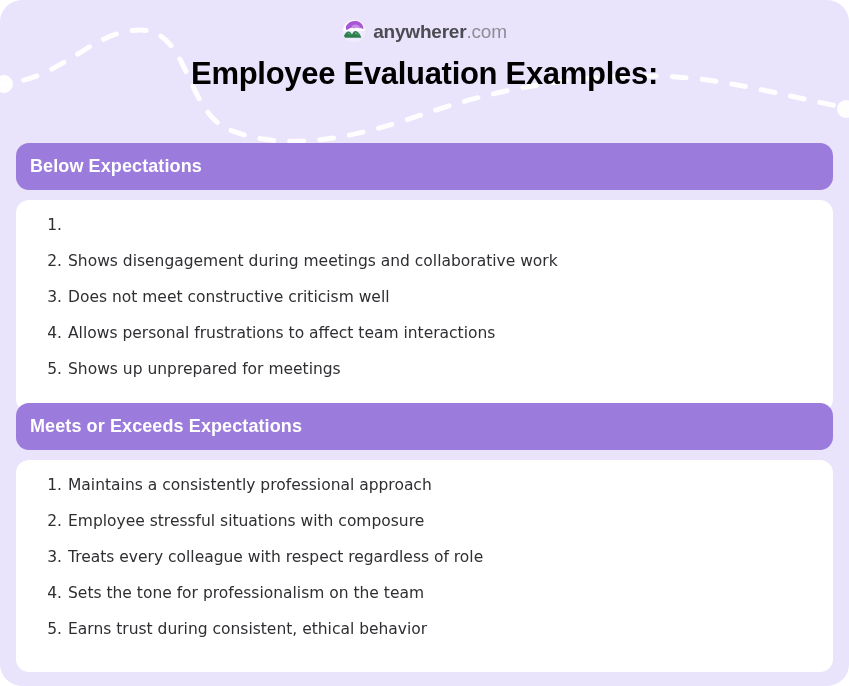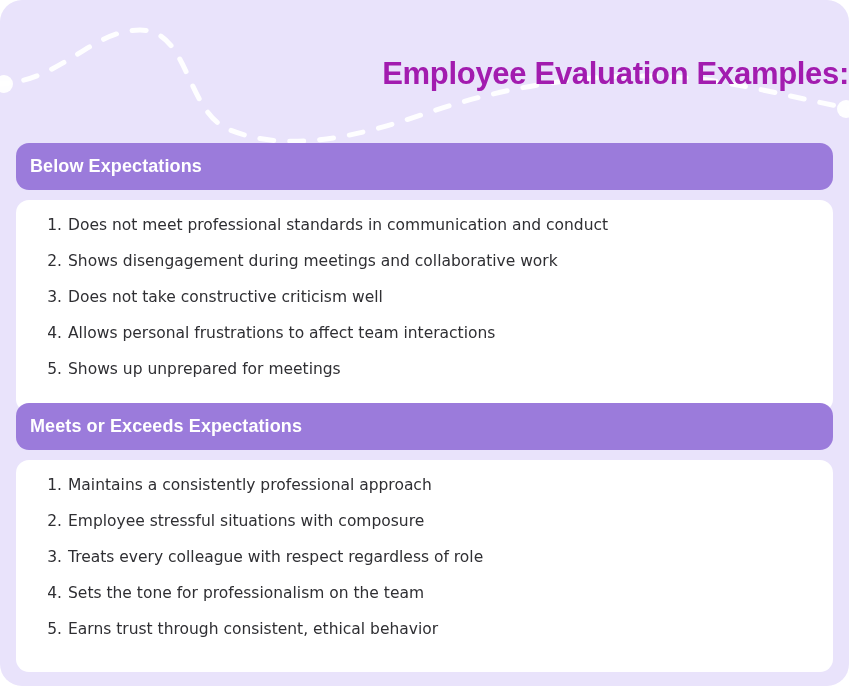--- a/index.html
+++ b/index.html
@@ -74,21 +74,21 @@
     left: 0;
     width: 849px;
     text-align: center;
   }
   .title-line {
     font-size: 31px;
     font-weight: bold;
     line-height: 38px;
     letter-spacing: -0.3px;
   }
-  .title-line.dark  { color: #a21caf; text-align: right; }
+  .title-line.dark  { color: #000000; }
   .title-line.accent{ color: #7140e8; }
 
   
   .section {
     position: absolute;
     left: 16px;
     width: 817px;
   }
   .section-header {
     background: #9b7bdb;
@@ -146,42 +146,53 @@
 <body>
 
 <div id="page">
 
   <svg class="decor" viewBox="0 0 849 686" width="849" height="686" aria-hidden="true">
     <path d="M -6 84 C 60 84 90 30 140 30 C 190 30 185 112 230 130 C 290 154 360 136 430 112 C 530 78 640 68 720 82 C 780 92 820 104 860 110" fill="none" stroke="#ffffff" stroke-width="5" stroke-linecap="round" stroke-dasharray="14 16" opacity="0.95"></path>
     <circle cx="4" cy="84" r="9" fill="#ffffff" opacity="0.95"></circle>
     <circle cx="846" cy="109" r="9" fill="#ffffff" opacity="0.95"></circle>
   </svg>
 
+  <div class="brand">
+    <svg class="brand-mark" viewBox="0 0 24 24" aria-hidden="true">
+      <circle cx="12" cy="12" r="11.5" fill="#efeafc"></circle>
+      <path d="M12 1.2 A10.8 10.8 0 0 1 22.8 12 L1.2 12 A10.8 10.8 0 0 1 12 1.2 Z" fill="#ffffff"></path>
+      <path d="M4.6 6.2 C7.2 2.0 13.6 0.6 18.0 3.4 C20.4 5.0 21.6 7.6 21.4 10.2 C18.0 8.0 14.2 7.0 10.6 8.2 C8.2 9.0 6.2 10.0 4.6 11.2 C3.6 9.4 3.6 7.6 4.6 6.2 Z" fill="#a855d6"></path>
+      <path d="M9.6 7.0 C11.6 5.2 14.6 5.0 16.6 6.4 C17.8 7.2 18.4 8.4 18.4 9.6 C16.2 8.6 13.4 8.4 11.2 9.6 C10.2 8.8 9.8 7.8 9.6 7.0 Z" fill="#c68ee2"></path>
+      <path d="M2.0 16.8 C3.0 14.4 4.8 12.4 6.6 12.4 C8.2 12.4 9.2 14.0 10.0 15.6 C10.8 13.6 12.0 12.0 13.6 12.0 C15.6 12.0 17.4 14.2 18.6 16.8 C18.8 17.4 19.0 18.2 19.2 18.8 L3.2 18.8 C2.6 18.2 2.2 17.6 2.0 16.8 Z" fill="#2f7d4f"></path>
+      <path d="M6.4 13.4 C7.6 13.4 8.4 14.8 9.0 16.4 C8.0 15.6 7.0 15.2 6.0 15.4 C5.4 14.4 5.8 13.4 6.4 13.4 Z" fill="#4aa96c"></path>
+      <path d="M13.4 13.0 C14.8 13.0 16.2 14.8 17.2 16.8 C15.8 15.6 14.2 15.0 12.8 15.4 C12.8 14.4 13.0 13.4 13.4 13.0 Z" fill="#4aa96c"></path>
+    </svg>
+    <span class="brand-text"><span class="brand-name">anywherer</span><span class="brand-tld">.com</span></span>
+  </div>
 
   <div class="title-block">
     <div class="title-line dark">Employee Evaluation Examples:</div>
   </div>
 
   <div class="section" id="section-below">
     <div class="section-header">
       <span class="section-header-label">Below Expectations</span>
     </div>
     <div class="section-card">
       <ul class="item-list">
         <li class="item-row">
           <span class="item-num">1.</span>
-          <span class="item-text">Does not meet professional standards in communication and conduct</span>
         </li>
         <li class="item-row">
           <span class="item-num">2.</span>
           <span class="item-text">Shows disengagement during meetings and collaborative work</span>
         </li>
         <li class="item-row">
           <span class="item-num">3.</span>
-          <span class="item-text">Does not take constructive criticism well</span>
+          <span class="item-text">Does not meet constructive criticism well</span>
         </li>
         <li class="item-row">
           <span class="item-num">4.</span>
           <span class="item-text">Allows personal frustrations to affect team interactions</span>
         </li>
         <li class="item-row">
           <span class="item-num">5.</span>
           <span class="item-text">Shows up unprepared for meetings</span>
         </li>
       </ul>
@@ -205,19 +216,19 @@
         <li class="item-row">
           <span class="item-num">3.</span>
           <span class="item-text">Treats every colleague with respect regardless of role</span>
         </li>
         <li class="item-row">
           <span class="item-num">4.</span>
           <span class="item-text">Sets the tone for professionalism on the team</span>
         </li>
         <li class="item-row">
           <span class="item-num">5.</span>
-          <span class="item-text">Earns trust through consistent, ethical behavior</span>
+          <span class="item-text">Earns trust during consistent, ethical behavior</span>
         </li>
       </ul>
     </div>
   </div>
 
 </div>
 
 </body></html>

